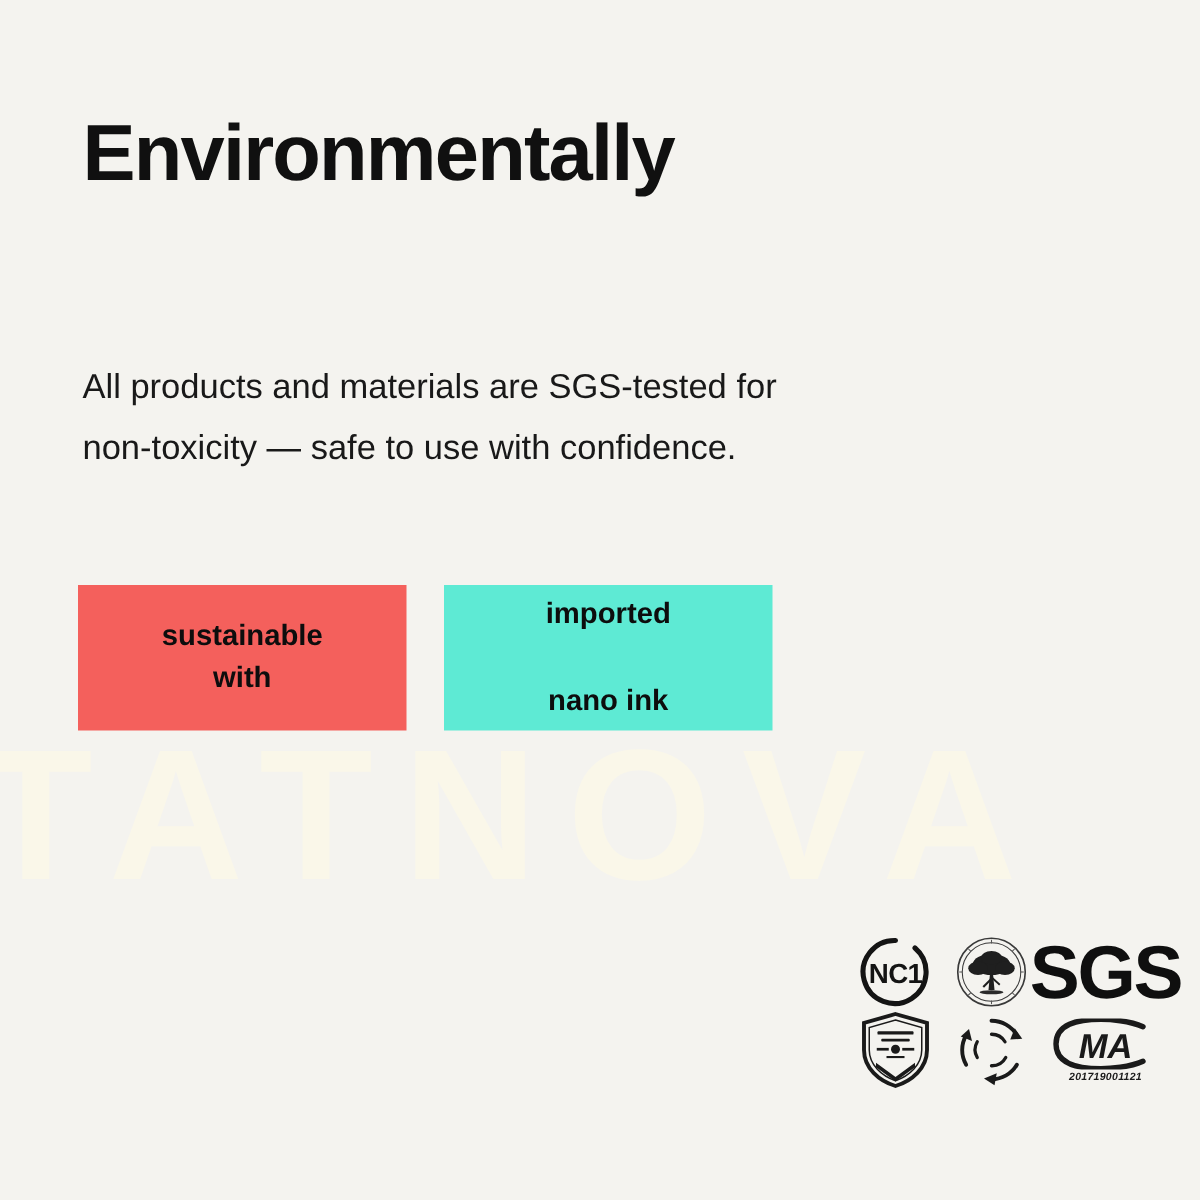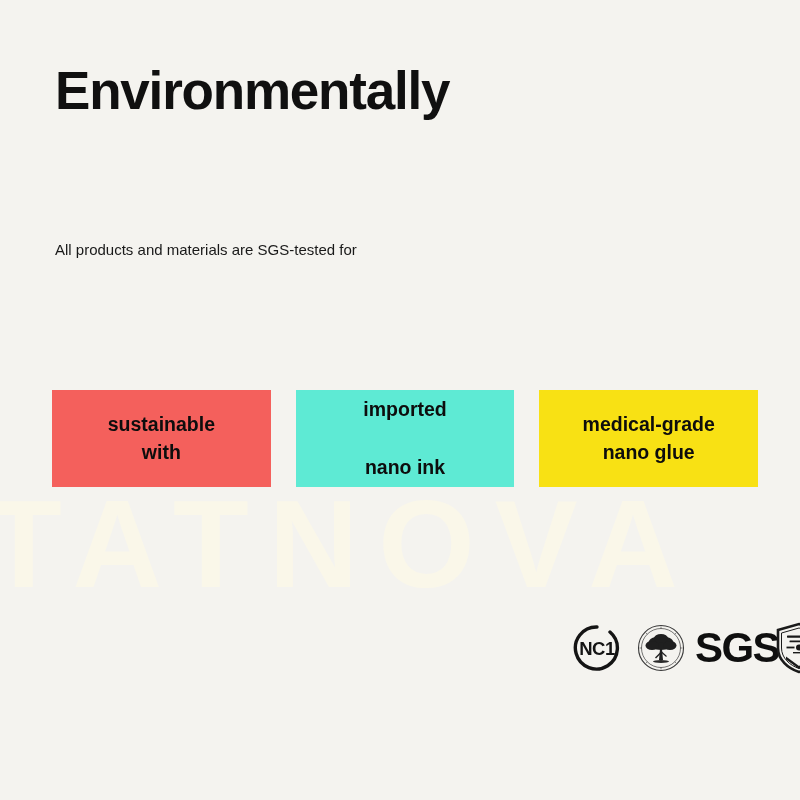--- a/index.html
+++ b/index.html
@@ -39,41 +39,41 @@
     color: #faf7e9;
     white-space: nowrap;
     user-select: none;
     z-index: 0;
   }
 
   
   .headline {
     position: absolute;
     left: 55px;
-    top: 56px;
+    top: 68px;
     width: 640px;
     font-family: "Liberation Sans", sans-serif;
     font-weight: 700;
     font-size: 53px;
     line-height: 1.33;
     letter-spacing: -1.2px;
     color: #101010;
     z-index: 2;
   }
   .headline-line { display: block; }
 
   
   .subcopy {
     position: absolute;
     left: 55px;
     top: 237px;
     width: 600px;
     font-family: "Liberation Sans", sans-serif;
     font-weight: 400;
-    font-size: 15px;
+    font-size: 23px;
     line-height: 1.78;
     color: #191919;
     z-index: 2;
   }
   .subcopy-line { display: block; }
 
   
   .chips {
     position: absolute;
     left: 52px;
@@ -100,21 +100,21 @@
   }
   .chip-line { display: block; }
 
   
   .certs {
     position: absolute;
     left: 572px;
     top: 622px;
     width: 212px;
     display: flex;
-    flex-direction: row;
+    flex-direction: column;
     gap: 0;
     z-index: 2;
   }
   .cert-row {
     display: flex;
     align-items: center;
     justify-content: flex-start;
     gap: 14px;
     height: 52px;
   }
@@ -128,21 +128,21 @@
   .cert-nc1    { width: 50px; height: 50px; }
   .cert-tree   { width: 50px; height: 50px; }
   .cert-sgs    { width: 74px; height: 42px; }
   .cert-shield { width: 50px; height: 52px; }
   .cert-recycle{ width: 50px; height: 50px; }
   .cert-cma    { width: 74px; height: 52px; font-style: italic; }
 
   .sgs-word {
     font-family: "Liberation Sans", sans-serif;
     font-weight: 700;
-    font-size: 42px;
+    font-size: 50px;
     letter-spacing: -1.5px;
     line-height: 1;
     color: #0f0f0f;
   }
   .cma-wrap {
     display: flex;
     flex-direction: column;
     align-items: center;
     gap: 2px;
   }
@@ -162,38 +162,35 @@
 <div class="page">
 
   <div class="watermark" style="color: rgb(250, 247, 233);">TATNOVA</div>
 
   <h1 class="headline">
     <span class="headline-line">Environmentally</span>
   </h1>
 
   <p class="subcopy">
     <span class="subcopy-line">All products and materials are SGS-tested for</span>
+    <span class="subcopy-line">non-toxicity — safe to use with confidence.</span>
   </p>
 
   <div class="chips">
 
     <div class="chip" id="chip-0" style="background: rgb(244, 96, 92); color: rgb(13, 13, 13);">
       <span class="chip-line">sustainable</span>
       <span class="chip-line">with</span>
     </div>
 
     <div class="chip" id="chip-1" style="background: #5eead4; color: rgb(13, 13, 13); gap: 36px;">
       <span class="chip-line">imported</span>
       <span class="chip-line">nano ink</span>
     </div>
 
-    <div class="chip" id="chip-2" style="background: rgb(248, 225, 20); color: rgb(13, 13, 13);">
-      <span class="chip-line">medical-grade</span>
-      <span class="chip-line">nano glue</span>
-    </div>
 
   </div>
 
   <div class="certs">
 
     <div class="cert-row">
 
       <div class="cert cert-nc1">
         <svg viewBox="0 0 50 50" width="50" height="50" aria-hidden="true">
           <path d="M 38 9 A 21 21 0 1 1 25 4" fill="none" stroke="#141414" stroke-width="3.4" stroke-linecap="round"></path>

